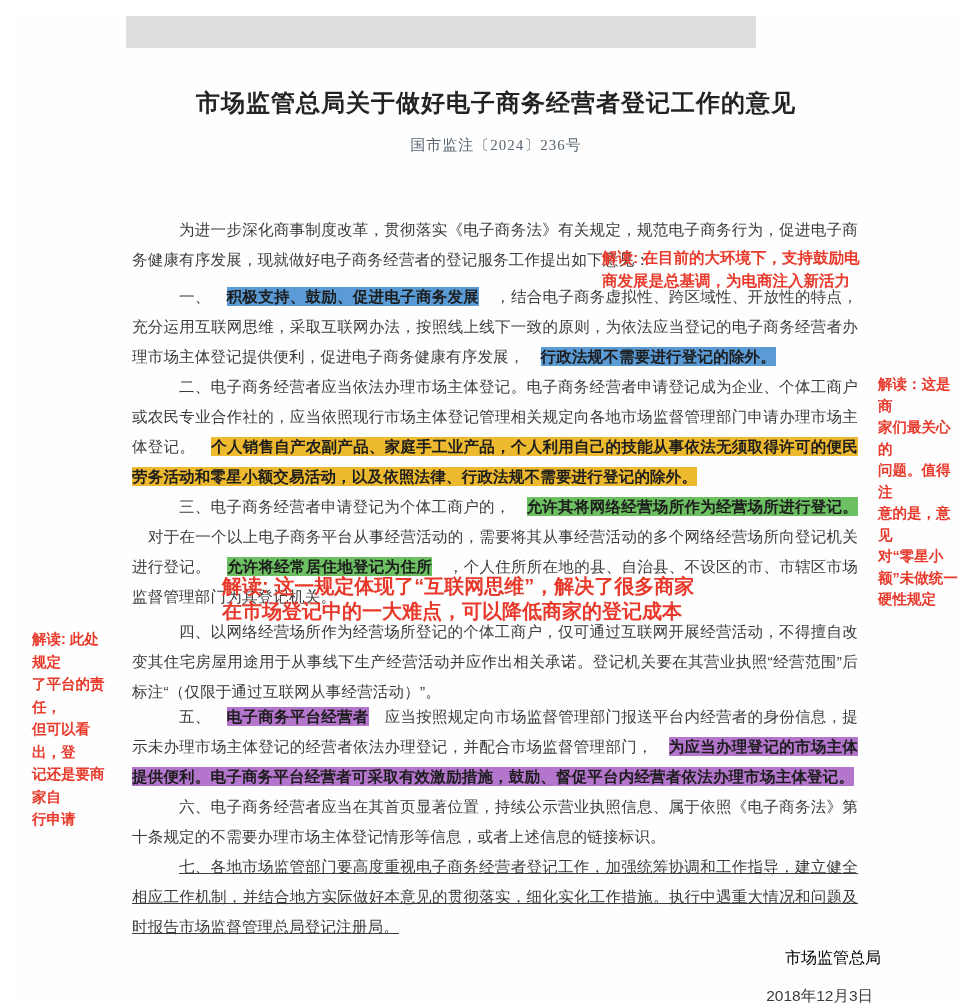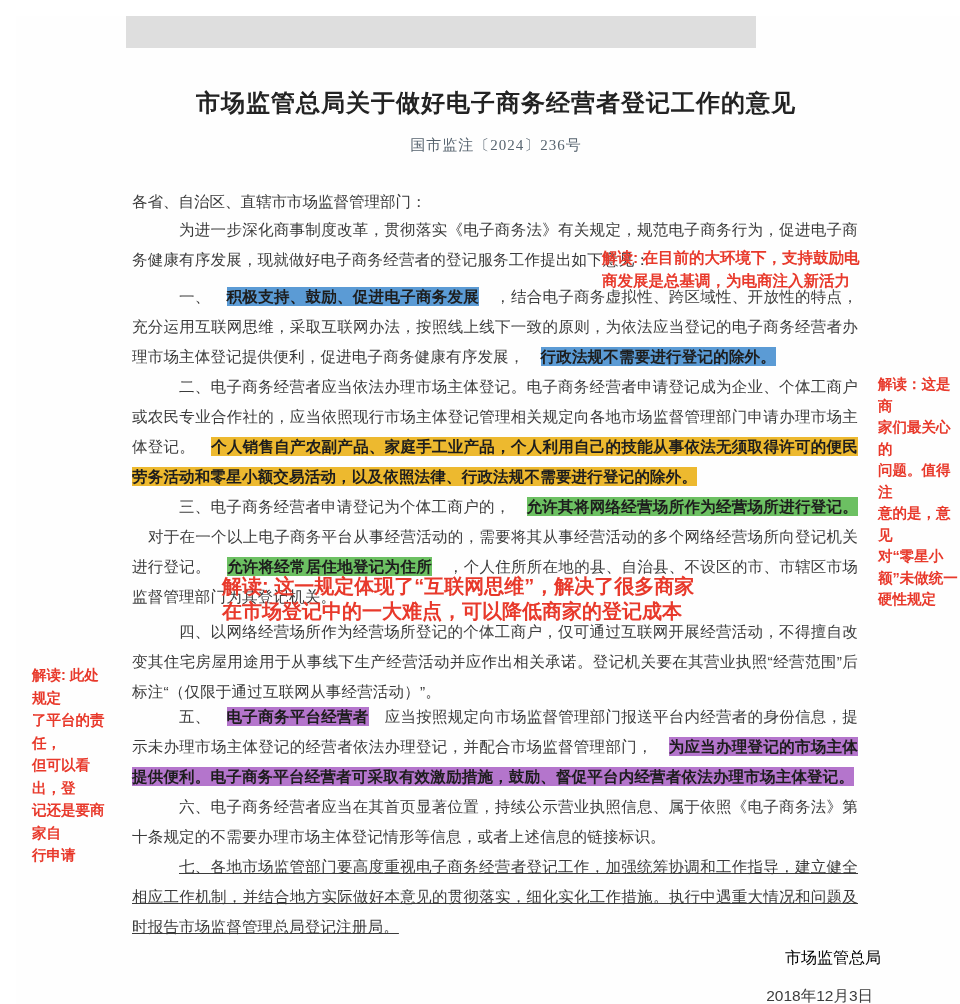--- a/index.html
+++ b/index.html
@@ -52,41 +52,40 @@
   .hl-purple { background: var(--highlight-purple, #b475cc); }
   .annotation {
     position: absolute;
     color: var(--annotation-red, #e8392b);
     font-weight: 700;
     white-space: pre-line;
   }
   .ann-intro { left: 570px; top: 214px; width: 300px; font-size: 15.5px; line-height: 23px; }
   .ann-right { left: 846px; top: 342px; width: 114px; font-size: 14.5px; line-height: 21.5px; }
   .ann-three { left: 190px; top: 542px; width: 540px; font-size: 20px;   line-height: 25px; }
-  .ann-left  { left: 0px;   top: 632px; width: 110px; font-size: 14.5px; line-height: 22.5px; }
+  .ann-left  { left: 0px;   top: 596px; width: 110px; font-size: 14.5px; line-height: 22.5px; }
   .signature {
     position: absolute; top: 916px; left: 0; width: 960px;
     text-align: right; padding-right: 95px;
     font-size: 16px; color: #000000;
   }
   .doc-date {
     position: absolute; top: 954px; left: 0; width: 960px;
     text-align: right; padding-right: 103px;
     font-size: 15.5px; color: #3b3b3b;
   }
 </style>
 </head>
 <body>
 
 <div class="page">
   <div class="top-edge"></div>
 
   <h1 class="doc-title">市场监管总局关于做好电子商务经营者登记工作的意见</h1>
   <div class="doc-number">国市监注〔2024〕236号</div>
-  <div class="salutation">各省、自治区、直辖市市场监督管理部门：</div>
 
   <p class="para p-intro"><span>为进一步深化商事制度改革，贯彻落实《电子商务法》有关规定，规范电子商务行为，促进电子商务健康有序发展，现就做好电子商务经营者的登记服务工作提出如下意见：</span></p>
   <p class="para p-1"><span>一、</span><span class="hl hl-blue">积极支持、鼓励、促进电子商务发展</span><span>，结合电子商务虚拟性、跨区域性、开放性的特点，充分运用互联网思维，采取互联网办法，按照线上线下一致的原则，为依法应当登记的电子商务经营者办理市场主体登记提供便利，促进电子商务健康有序发展，</span><span class="hl hl-blue">行政法规不需要进行登记的除外。</span></p>
   <p class="para p-2"><span>二、电子商务经营者应当依法办理市场主体登记。电子商务经营者申请登记成为企业、个体工商户或农民专业合作社的，应当依照现行市场主体登记管理相关规定向各地市场监督管理部门申请办理市场主体登记。</span><span class="hl hl-yellow">个人销售自产农副产品、家庭手工业产品，个人利用自己的技能从事依法无须取得许可的便民劳务活动和零星小额交易活动，以及依照法律、行政法规不需要进行登记的除外。</span></p>
   <p class="para p-3"><span>三、电子商务经营者申请登记为个体工商户的，</span><span class="hl hl-green">允许其将网络经营场所作为经营场所进行登记。</span><span>对于在一个以上电子商务平台从事经营活动的，需要将其从事经营活动的多个网络经营场所向登记机关进行登记。</span><span class="hl hl-green">允许将经常居住地登记为住所</span><span>，个人住所所在地的县、自治县、不设区的市、市辖区市场监督管理部门为其登记机关。</span></p>
   <p class="para p-4"><span>四、以网络经营场所作为经营场所登记的个体工商户，仅可通过互联网开展经营活动，不得擅自改变其住宅房屋用途用于从事线下生产经营活动并应作出相关承诺。登记机关要在其营业执照“经营范围”后标注“（仅限于通过互联网从事经营活动）”。</span></p>
   <p class="para p-5"><span>五、</span><span class="hl hl-purple">电子商务平台经营者</span><span>应当按照规定向市场监督管理部门报送平台内经营者的身份信息，提示未办理市场主体登记的经营者依法办理登记，并配合市场监督管理部门，</span><span class="hl hl-purple">为应当办理登记的市场主体提供便利。</span><span class="hl hl-purple">电子商务平台经营者可采取有效激励措施，鼓励、督促平台内经营者依法办理市场主体登记。</span></p>
   <p class="para p-6"><span>六、电子商务经营者应当在其首页显著位置，持续公示营业执照信息、属于依照《电子商务法》第十条规定的不需要办理市场主体登记情形等信息，或者上述信息的链接标识。</span></p>
   <p class="para p-7"><span>七、各地市场监管部门要高度重视电子商务经营者登记工作，加强统筹协调和工作指导，建立健全相应工作机制，并结合地方实际做好本意见的贯彻落实，细化实化工作措施。执行中遇重大情况和问题及时报告市场监督管理总局登记注册局。</span></p>
 

